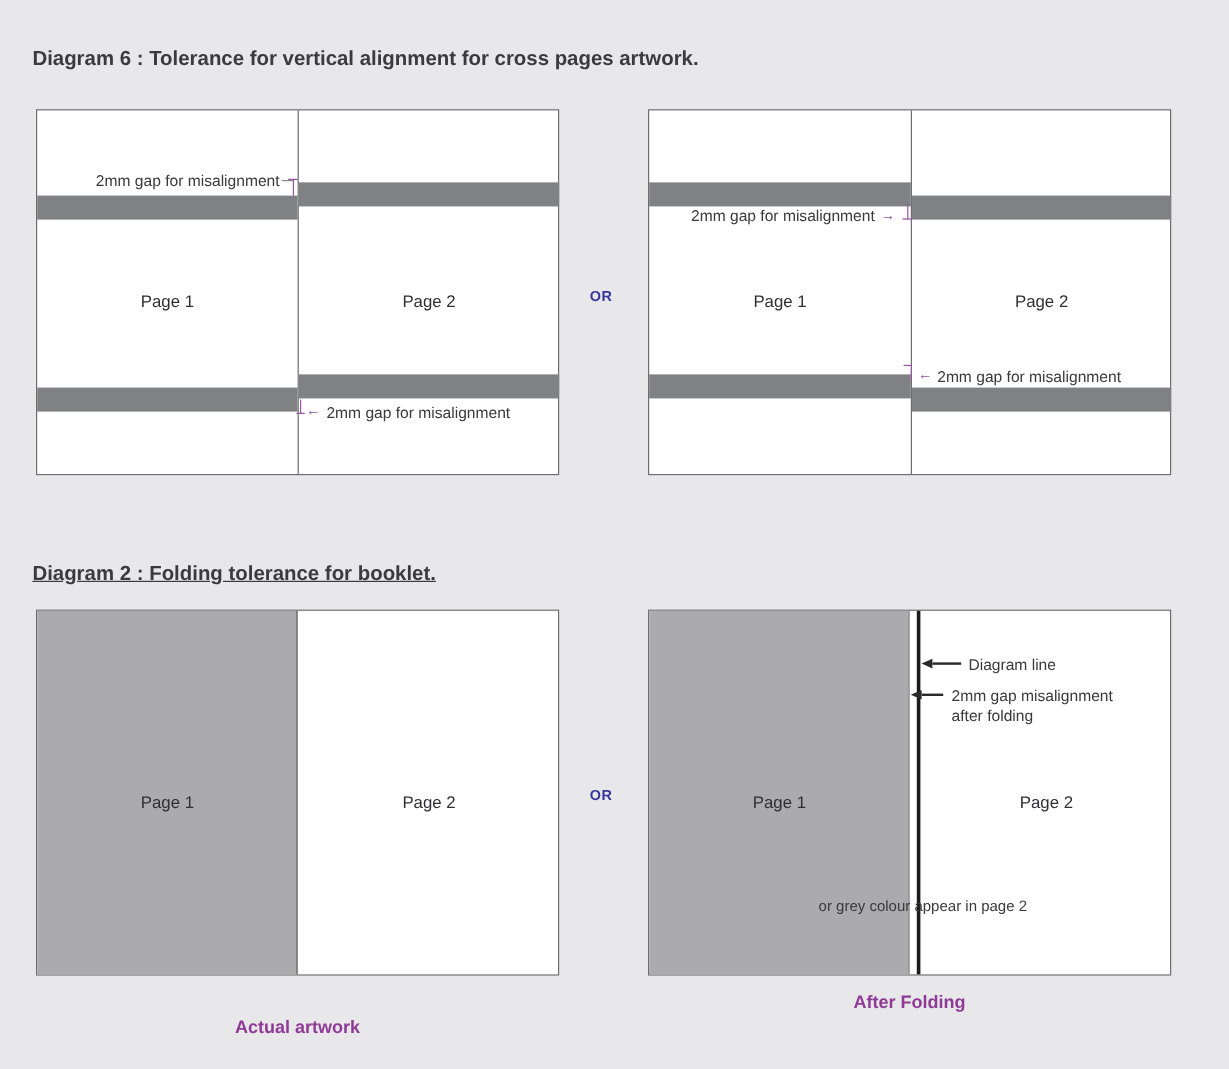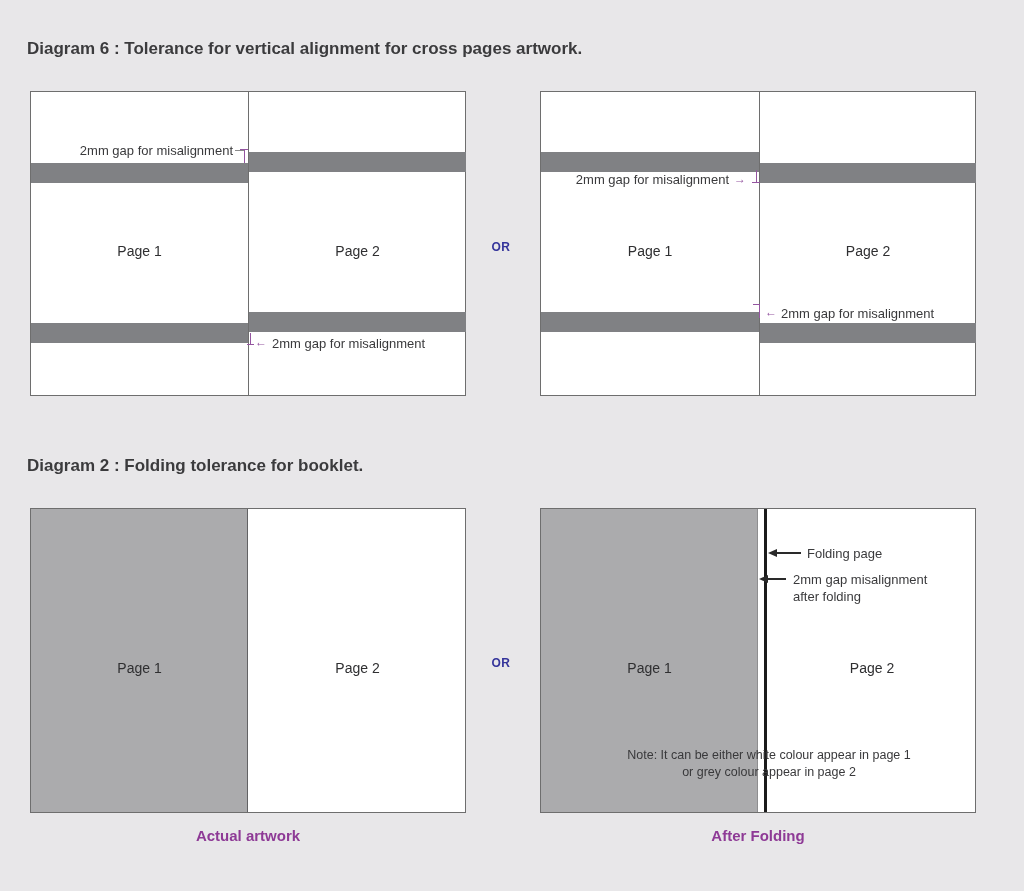--- a/index.html
+++ b/index.html
@@ -84,45 +84,44 @@
   <div class="pa" style="left:193px;top:81px;">→</div>
   <div class="mark-v" style="left:215px;top:78px;height:13px;"></div>
   <div class="mark-h" style="left:211px;top:90px;width:8px;"></div>
 
   <div class="mark-h" style="left:212px;top:212px;width:7px;"></div>
   <div class="mark-v" style="left:218px;top:212px;height:14px;"></div>
   <div class="pa" style="left:224px;top:214px;">←</div>
   <div class="ann" style="left:240px;top:214px;">2mm gap for misalignment</div>
 </div>
 
-<div class="title" style="left:27px;top:456px;">Diagram 2 : Folding tolerance for booklet.</div>
+<div class="title" style="left:27px;top:468px;text-decoration:underline;">Diagram 2 : Folding tolerance for booklet.</div>
 
 <div class="panel" style="left:30px;top:508px;width:436px;height:305px;">
   <div class="grayfill" style="left:0;width:217px;border-right:1px solid #626264;"></div>
   <div class="pagelabel" style="left:0;width:217px;top:151px;">Page 1</div>
   <div class="pagelabel" style="left:218px;width:217px;top:151px;">Page 2</div>
 </div>
 
 <div class="or" style="left:480px;top:656px;">OR</div>
 
 <div class="panel" style="left:540px;top:508px;width:436px;height:305px;">
   <div class="grayfill" style="left:0;width:217px;border-right:1px solid #8e8e90;"></div>
   <div class="foldline" style="left:223px;"></div>
   <div class="pagelabel" style="left:0;width:217px;top:151px;">Page 1</div>
   <div class="pagelabel" style="left:227px;width:208px;top:151px;">Page 2</div>
 
   <div class="bah" style="left:227px;top:40px;"></div>
   <div class="bal" style="left:236px;top:43px;width:24px;"></div>
-  <div class="ann" style="left:266px;top:37px;">Folding page</div>
+  <div class="ann" style="left:266px;top:37px;">Diagram line</div>
 
   <div class="bah" style="left:218px;top:66px;"></div>
   <div class="bal" style="left:227px;top:69px;width:18px;"></div>
   <div class="ann" style="left:252px;top:63px;">2mm gap misalignment</div>
   <div class="ann" style="left:252px;top:80px;">after folding</div>
 
   <div class="note" style="left:28px;width:400px;top:238px;">
-    <div>Note: It can be either white colour appear in page 1</div>
     <div>or grey colour appear in page 2</div>
   </div>
 </div>
 
-<div class="caption" style="left:30px;width:436px;top:827px;">Actual artwork</div>
+<div class="caption" style="left:30px;width:436px;top:848px;">Actual artwork</div>
 <div class="caption" style="left:540px;width:436px;top:827px;">After Folding</div>
 
 </body></html>

